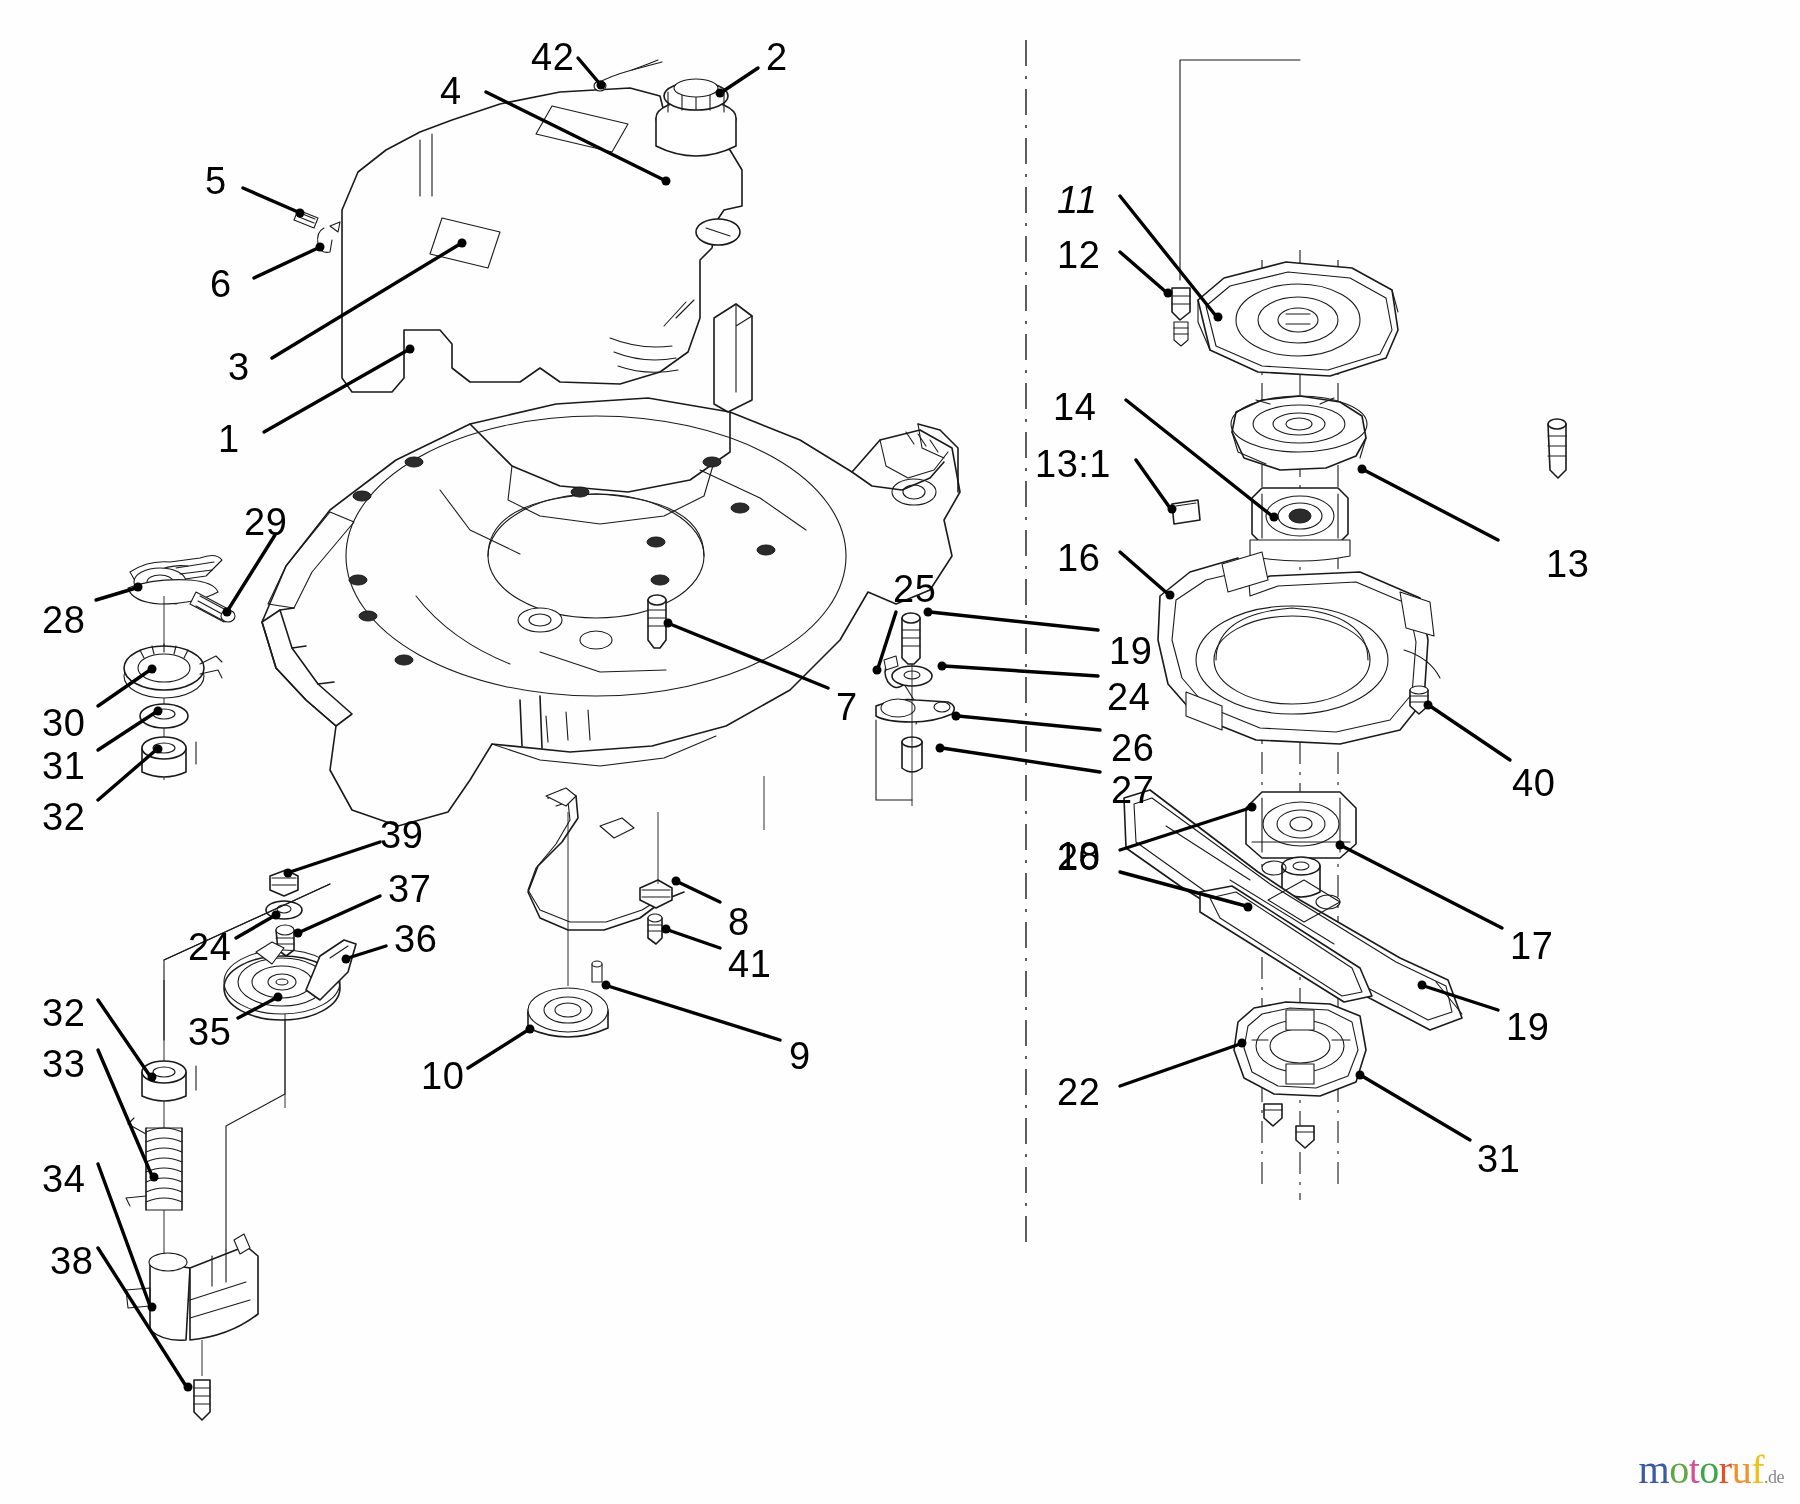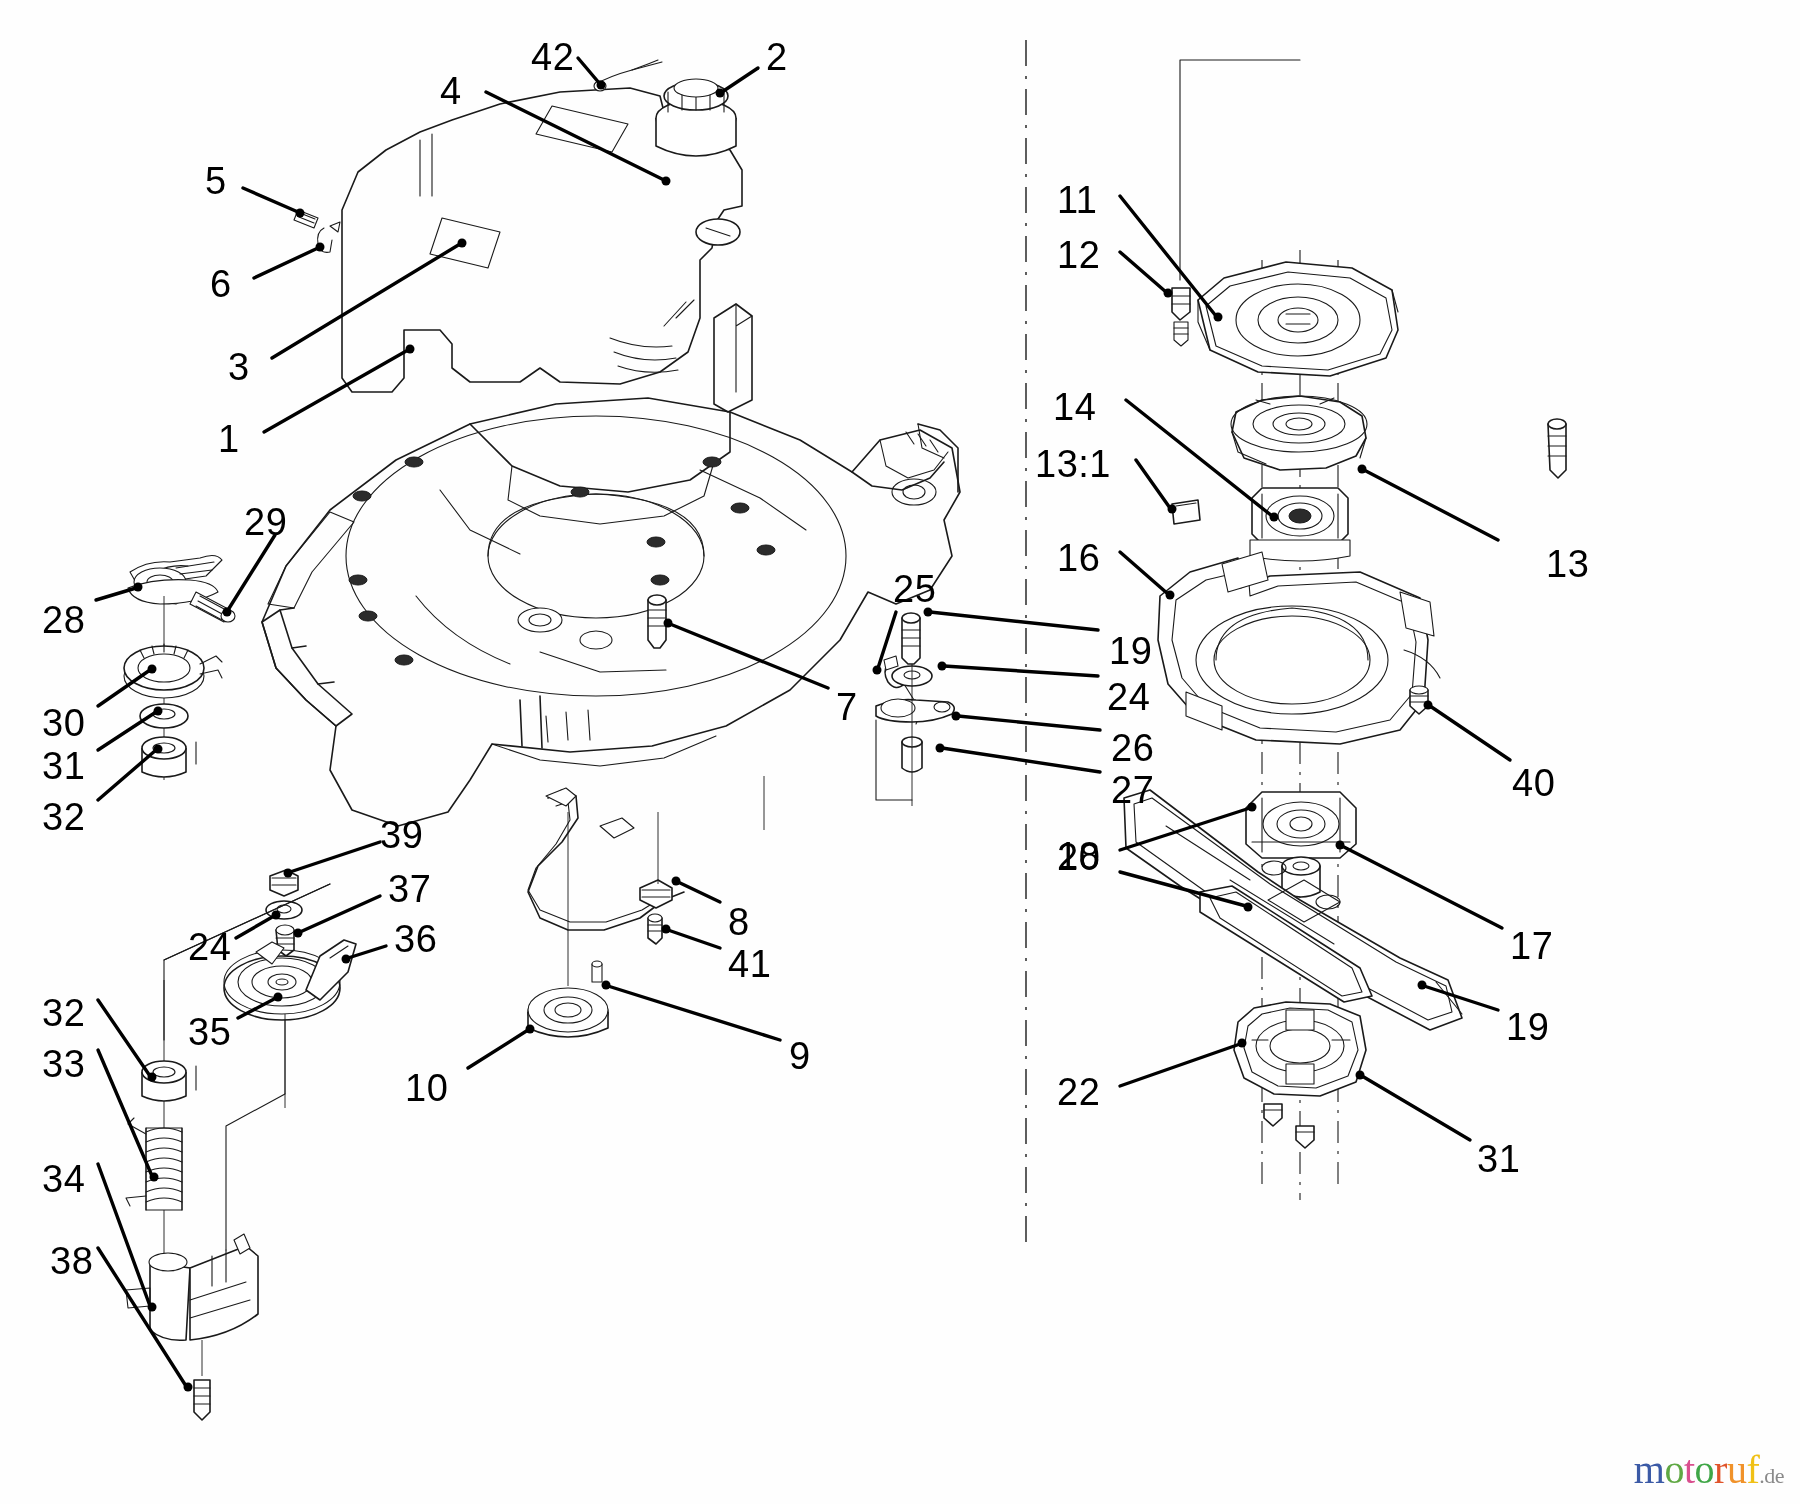--- a/index.html
+++ b/index.html
@@ -25,21 +25,21 @@
   #watermark{
     position:absolute;
     right:16px;bottom:14px;
     font-family:"Liberation Serif", serif;
     font-size:40px;
     letter-spacing:-0.5px;
     white-space:nowrap;
     line-height:1;
   }
   #watermark span{display:inline;}
-  .wm-suffix{font-size:22px;color:#8a8a8a;}
+  .wm-suffix{font-size:18px;color:#8a8a8a;}
 </style>
 </head>
 <body>
 
 <div id="page">
 
   <svg id="diagram-svg" viewBox="0 0 1800 1504" xmlns="http://www.w3.org/2000/svg">
     <defs>
       <style>
         .ln{fill:none;stroke:#1a1a1a;stroke-width:1.6;stroke-linejoin:round;stroke-linecap:round;}
@@ -626,21 +626,21 @@
         <circle cx="1360" cy="1075" r="4.5"></circle>
     </g>
   </svg>
 
   <div id="callout-layer">
       <div class="callout" style="left: 531px; top: 38px;">42</div>
       <div class="callout" style="left: 766px; top: 38px;">2</div>
       <div class="callout" style="left: 440px; top: 72px;">4</div>
       <div class="callout" style="left: 205px; top: 162px;">5</div>
       <div class="callout" style="left: 210px; top: 265px;">6</div>
-      <div class="callout" style="left: 1057px; top: 181px;">11</div>
+      <div class="callout" style="left: 1057px; top: 181px; font-style: italic;">11</div>
       <div class="callout" style="left: 1057px; top: 236px;">12</div>
       <div class="callout" style="left: 228px; top: 348px;">3</div>
       <div class="callout" style="left: 218px; top: 420px;">1</div>
       <div class="callout" style="left: 1053px; top: 388px;">14</div>
       <div class="callout" style="left: 1035px; top: 445px;">13:1</div>
       <div class="callout" style="left: 1506px; top: 545px; margin-left: 40px;">13</div>
       <div class="callout" style="left: 244px; top: 503px;">29</div>
       <div class="callout" style="left: 1057px; top: 539px;">16</div>
       <div class="callout" style="left: 42px; top: 601px;">28</div>
       <div class="callout" style="left: 893px; top: 570px;">25</div>
@@ -660,21 +660,21 @@
       <div class="callout" style="left: 394px; top: 920px; text-align: center;">36</div>
       <div class="callout" style="left: 188px; top: 928px;">24</div>
       <div class="callout" style="left: 728px; top: 903px;">8</div>
       <div class="callout" style="left: 728px; top: 945px;">41</div>
       <div class="callout" style="left: 1057px; top: 838px;">20</div>
       <div class="callout" style="left: 1506px; top: 1008px;">19</div>
       <div class="callout" style="left: 42px; top: 994px;">32</div>
       <div class="callout" style="left: 188px; top: 1013px;">35</div>
       <div class="callout" style="left: 42px; top: 1045px;">33</div>
       <div class="callout" style="left: 789px; top: 1037px;">9</div>
-      <div class="callout" style="left: 405px; top: 1057px; margin-top: 12px;">10</div>
+      <div class="callout" style="left: 421px; top: 1057px;">10</div>
       <div class="callout" style="left: 1057px; top: 1073px;">22</div>
       <div class="callout" style="left: 1477px; top: 1140px;">31</div>
       <div class="callout" style="left: 42px; top: 1160px;">34</div>
       <div class="callout" style="left: 42px; top: 1242px; margin-left: 8px;">38</div>
     </div>
 
   <div id="watermark"><span style="color: rgb(59, 90, 166);">m</span><span style="color: rgb(95, 168, 67);">o</span><span style="color: rgb(217, 79, 142);">t</span><span style="color: rgb(63, 166, 71);">o</span><span style="color: rgb(224, 83, 42);">r</span><span style="color: rgb(240, 146, 42);">u</span><span style="color: rgb(240, 192, 21);">f</span><span class="wm-suffix" style="color: rgb(138, 138, 138);">.de</span></div>
 
 </div>
 

